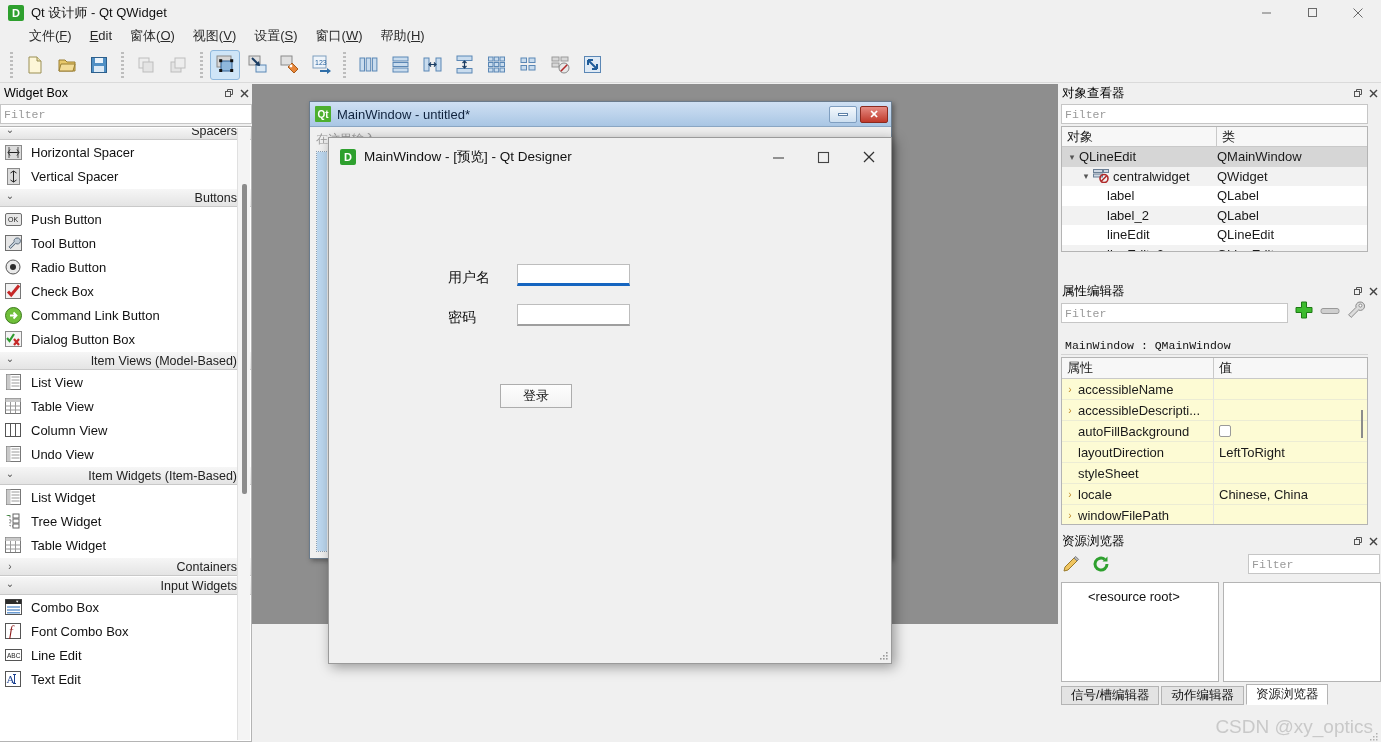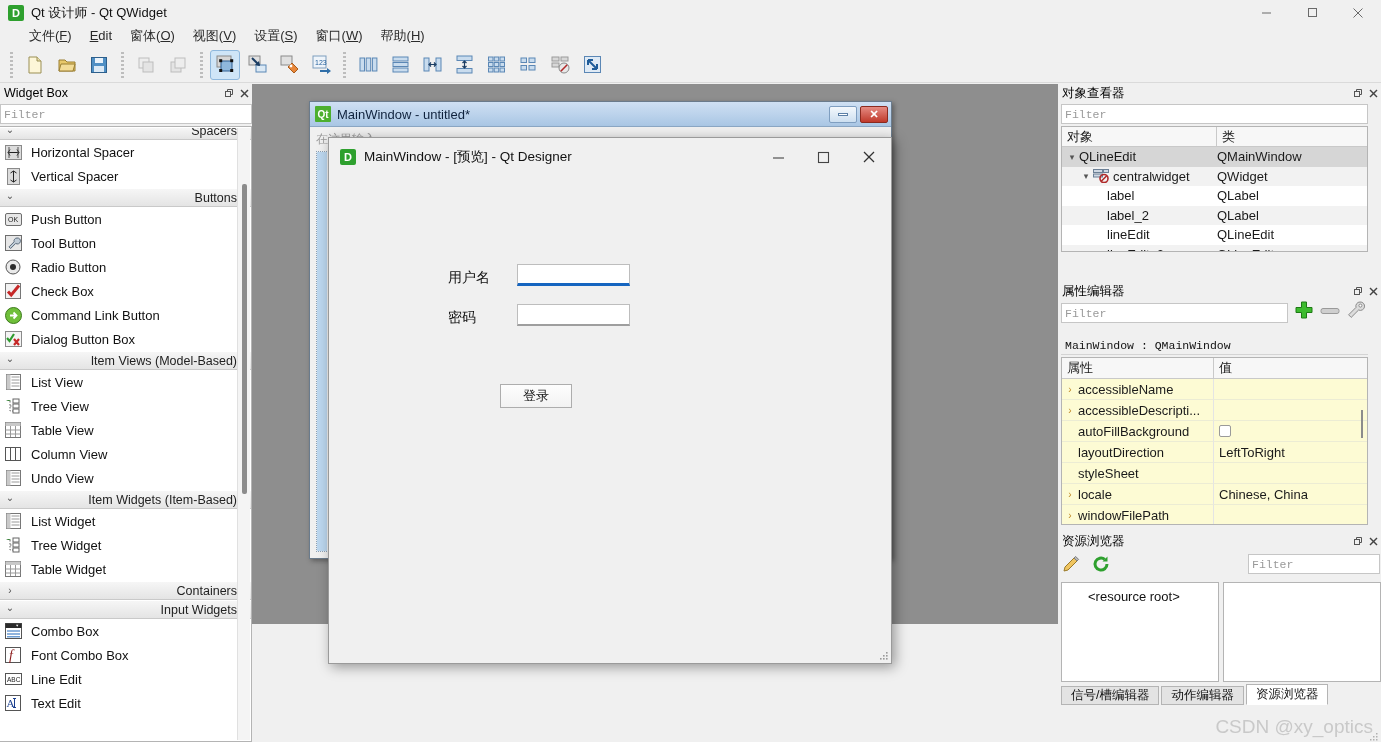--- a/index.html
+++ b/index.html
@@ -549,34 +549,20 @@
                 <g stroke="#999">
                   <path d="M5.5 3h8M5.5 6h8M5.5 9h8M5.5 12h8"></path>
                 </g>
               </svg>
             </span>
             <span>List View</span>
           </div>
           <div class="wb-item">
             <span class="wicon">
               <svg width="16" height="16" viewBox="0 0 16 16">
-                <path d="M1 3 q3-2 5 0" fill="#2f7a2f"></path>
-                <g fill="#fff" stroke="#666">
-                  <rect x="8" y="1" width="6" height="4"></rect>
-                  <rect x="8" y="6" width="6" height="4"></rect>
-                  <rect x="8" y="11" width="6" height="4"></rect>
-                </g>
-                <path d="M5 3v10h3M5 8h3" stroke="#666" fill="none" stroke-dasharray="1.5 1.5"></path>
-              </svg>
-            </span>
-            <span>Tree View</span>
-          </div>
-          <div class="wb-item">
-            <span class="wicon">
-              <svg width="16" height="16" viewBox="0 0 16 16">
                 <rect x="0.5" y="0.5" width="15" height="15" fill="#fff" stroke="#777"></rect>
                 <rect x="0.5" y="0.5" width="15" height="3.5" fill="#c9c9c9"></rect>
                 <g stroke="#999">
                   <path d="M0.5 8h15M0.5 12h15M5.5 4v11M10.5 4v11"></path>
                 </g>
               </svg>
             </span>
             <span>Table View</span>
           </div>
           <div class="wb-item">

